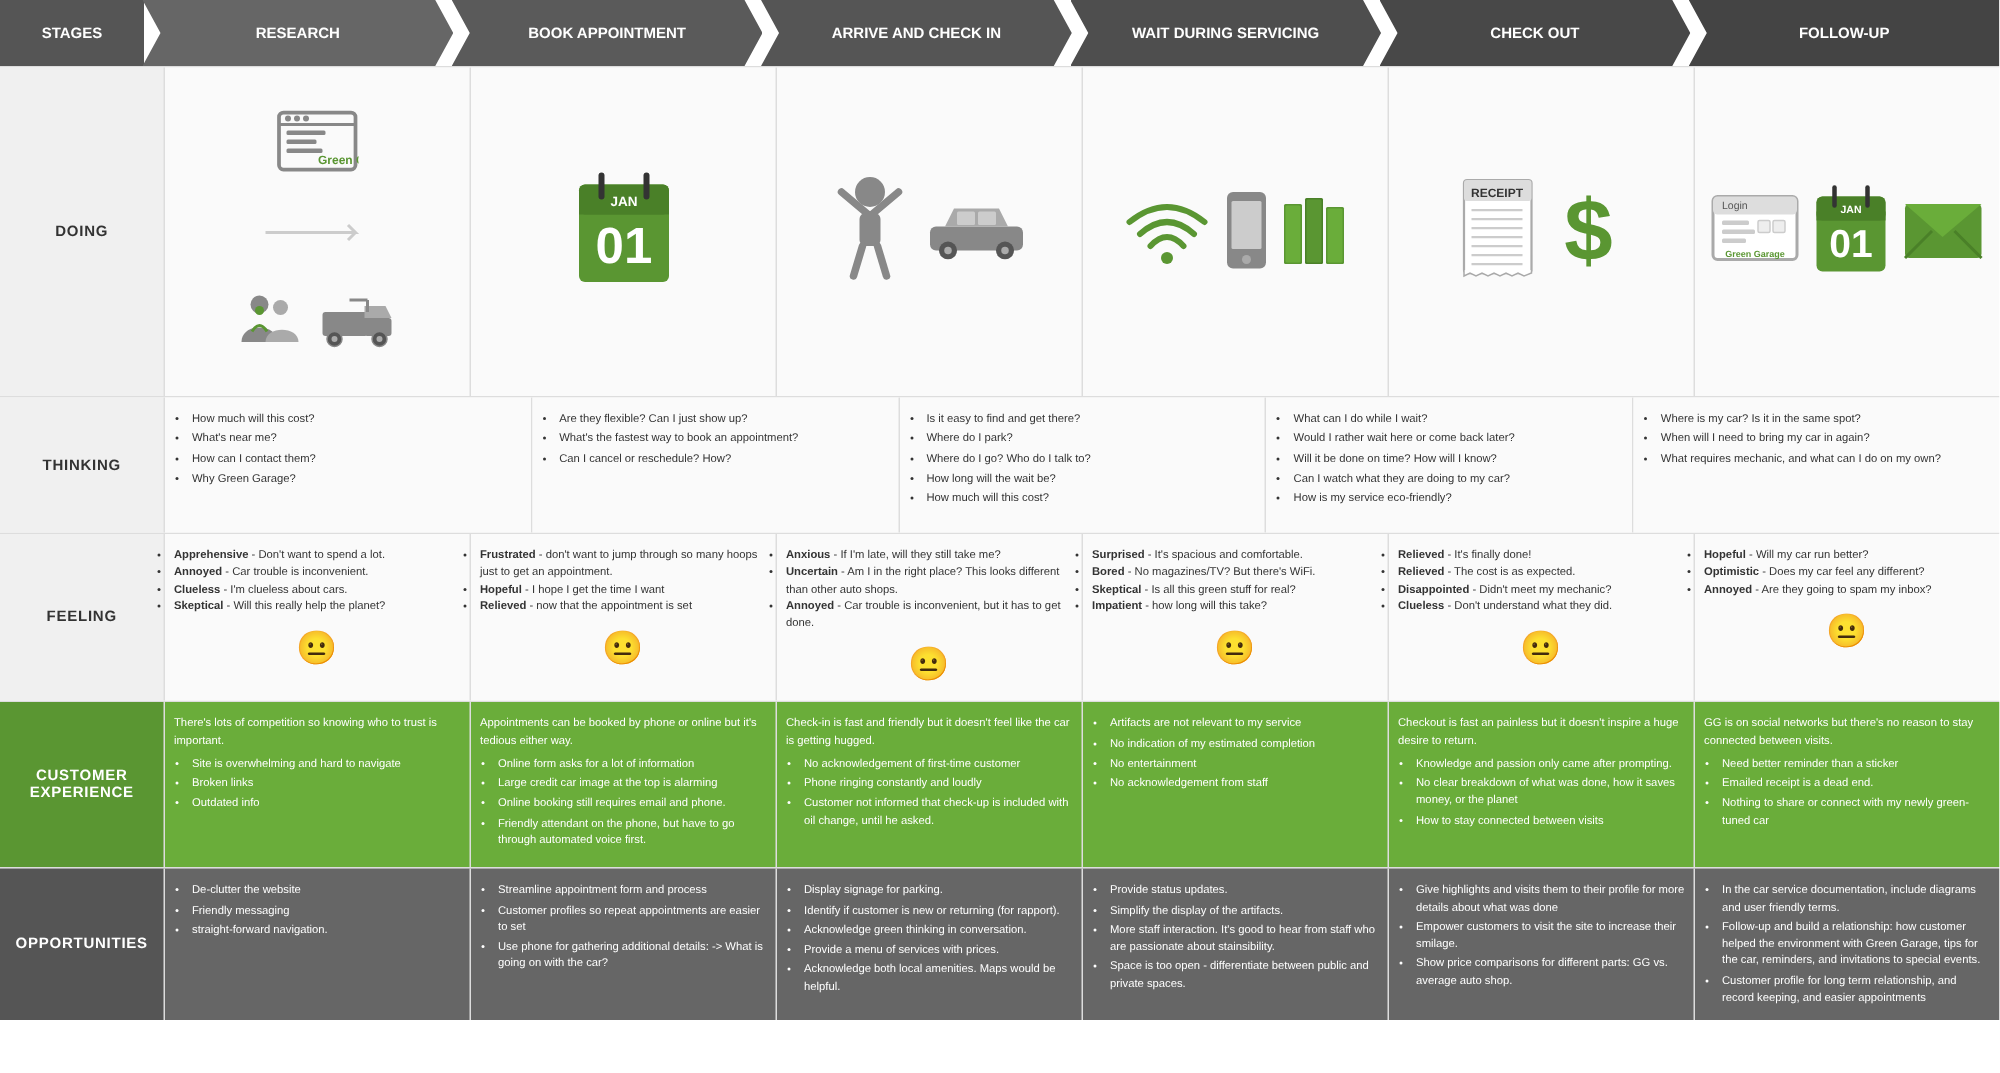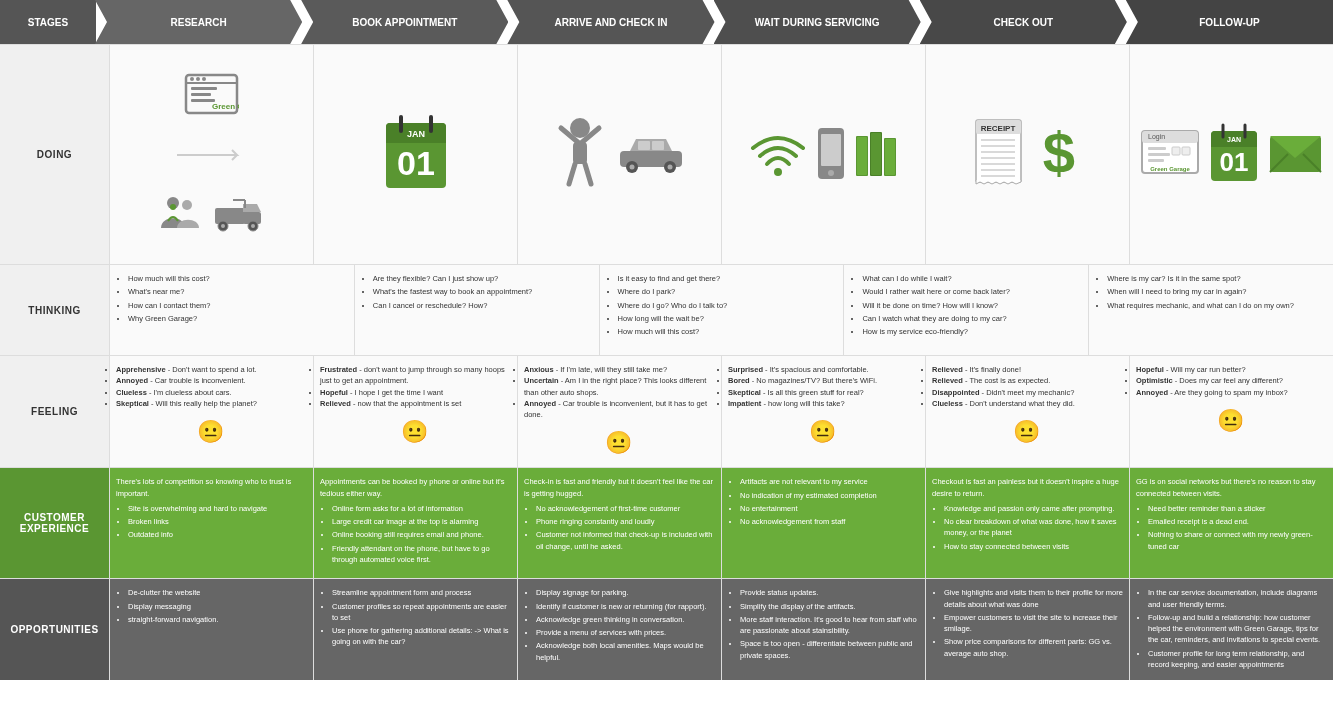--- a/index.html
+++ b/index.html
@@ -440,21 +440,21 @@
     </div>
   </div>
 
   <div class="body-row opp-row">
     <div class="row-label">
       <span>OPPORTUNITIES</span>
     </div>
     <div class="stage-cell">
       <ul>
         <li>De-clutter the website</li>
-        <li>Display messaging</li>
+        <li>Friendly messaging</li>
         <li>straight-forward navigation.</li>
       </ul>
     </div>
     <div class="stage-cell">
       <ul>
         <li>Streamline appointment form and process</li>
         <li>Customer profiles so repeat appointments are easier to set</li>
         <li>Use phone for gathering additional details: -&gt; What is going on with the car?</li>
       </ul>
     </div>

